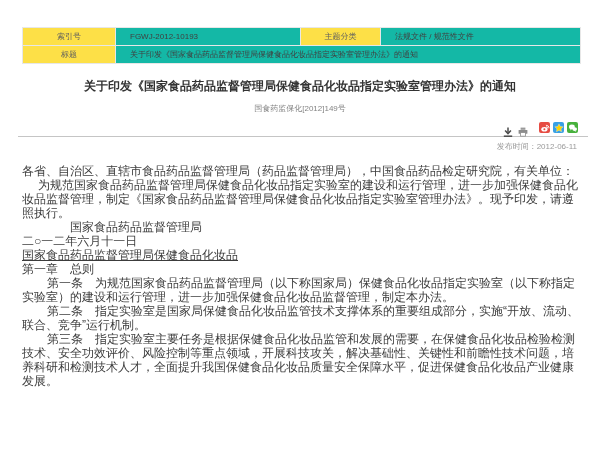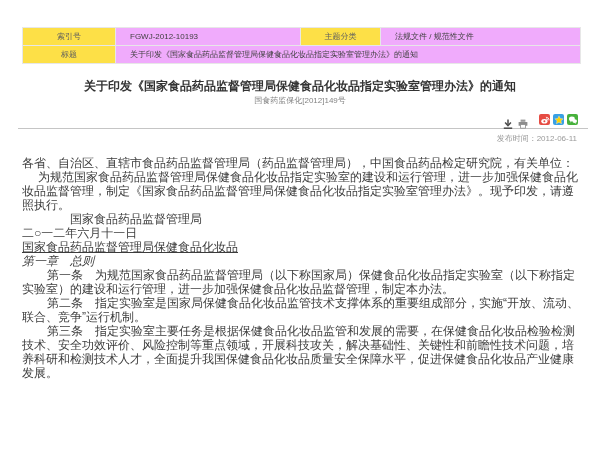--- a/index.html
+++ b/index.html
@@ -12,47 +12,47 @@
   .page { position:relative; width:600px; height:450px; background:#fff; }
 
   
   table.meta {
     border-collapse:collapse; table-layout:fixed;
     width:558px; margin:27px 0 0 22px;
     font-size:8px;
   }
   table.meta td { border:1px solid #e7e7e7; height:18px; overflow:hidden; white-space:nowrap; }
   td.m-label { background:#fde047; color:#5f5f5f; text-align:center; }
-  td.m-value { color:#404040; padding-left:14px; background:#f0abfc; }
+  td.m-value { color:#404040; padding-left:14px; background:#14b8a6; }
   col.c-l1 { width:93px; } col.c-v1 { width:185px; }
   col.c-l2 { width:80px; } col.c-v2 { width:200px; }
 
   
   .art-title { margin-top:14px; text-align:center; font-size:12px; font-weight:bold; color:#333; }
-  .doc-number { text-align:center; font-size:8px; color:#848484; }
+  .doc-number { margin-top:8px; text-align:center; font-size:8px; color:#848484; }
 
   .toolbar { margin:8px 22px 0 0; height:11px; display:flex; justify-content:flex-end; align-items:center; gap:5px; }
   .tool-glyph { width:10px; height:10px; display:inline-block; cursor:pointer; }
   .share-icon { width:11px; height:11px; border-radius:2px; display:inline-flex; align-items:center; justify-content:center; cursor:pointer; }
   .share-icon svg { width:10px; height:10px; }
   .share-group { margin-left:6px; display:flex; gap:3px; align-items:center; }
 
   .rule { border:none; border-top:1px solid #c5c5c5; margin:3px 12px 0 18px; }
   .pub-time { margin:4px 23px 5px 0; text-align:right; font-size:8px; color:#9a9a9a; }
 
   
   .doc-body { margin:12px 15px 0 22px; font-size:12px; line-height:14px; color:#3c3c3c; }
   .doc-body p { margin:0; }
   .indent-2 { text-indent:16px; }
   .indent-3 { text-indent:25px; }
   .sig-org    { margin-top:22px; margin-left:205px;padding-left:48px; }
   .sig-date   { margin-left:200px; }
   .attach-1   { margin-top:17px; margin-left:73px;text-decoration:underline; }
   .attach-2   { margin-left:96px; }
-  .chapter    { margin-top:15px; margin-left:81px;font-style:italic; }
+  .chapter    { margin-top:15px; margin-left:81px; }
 </style>
 </head>
 <body>
 
 <div class="page">
 
   <table class="meta">
     <colgroup>
         <col class="c-l1">
         <col class="c-v1">

